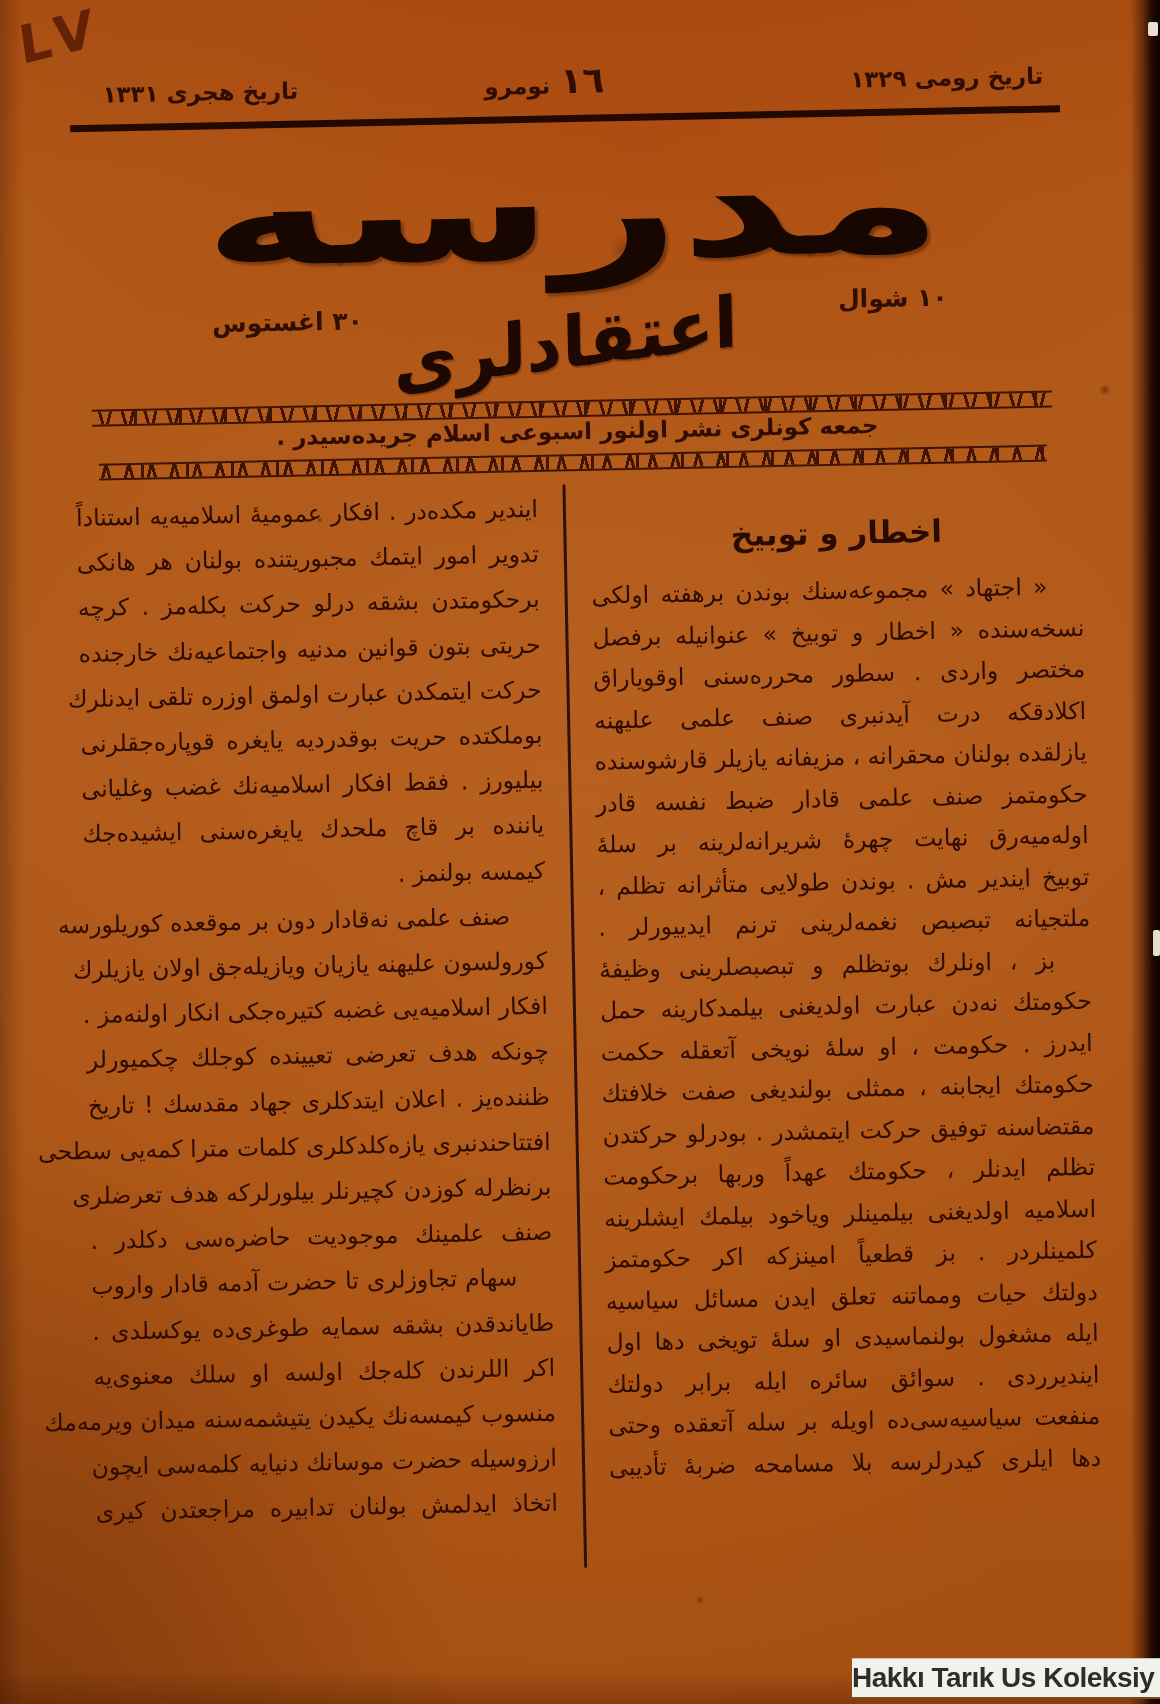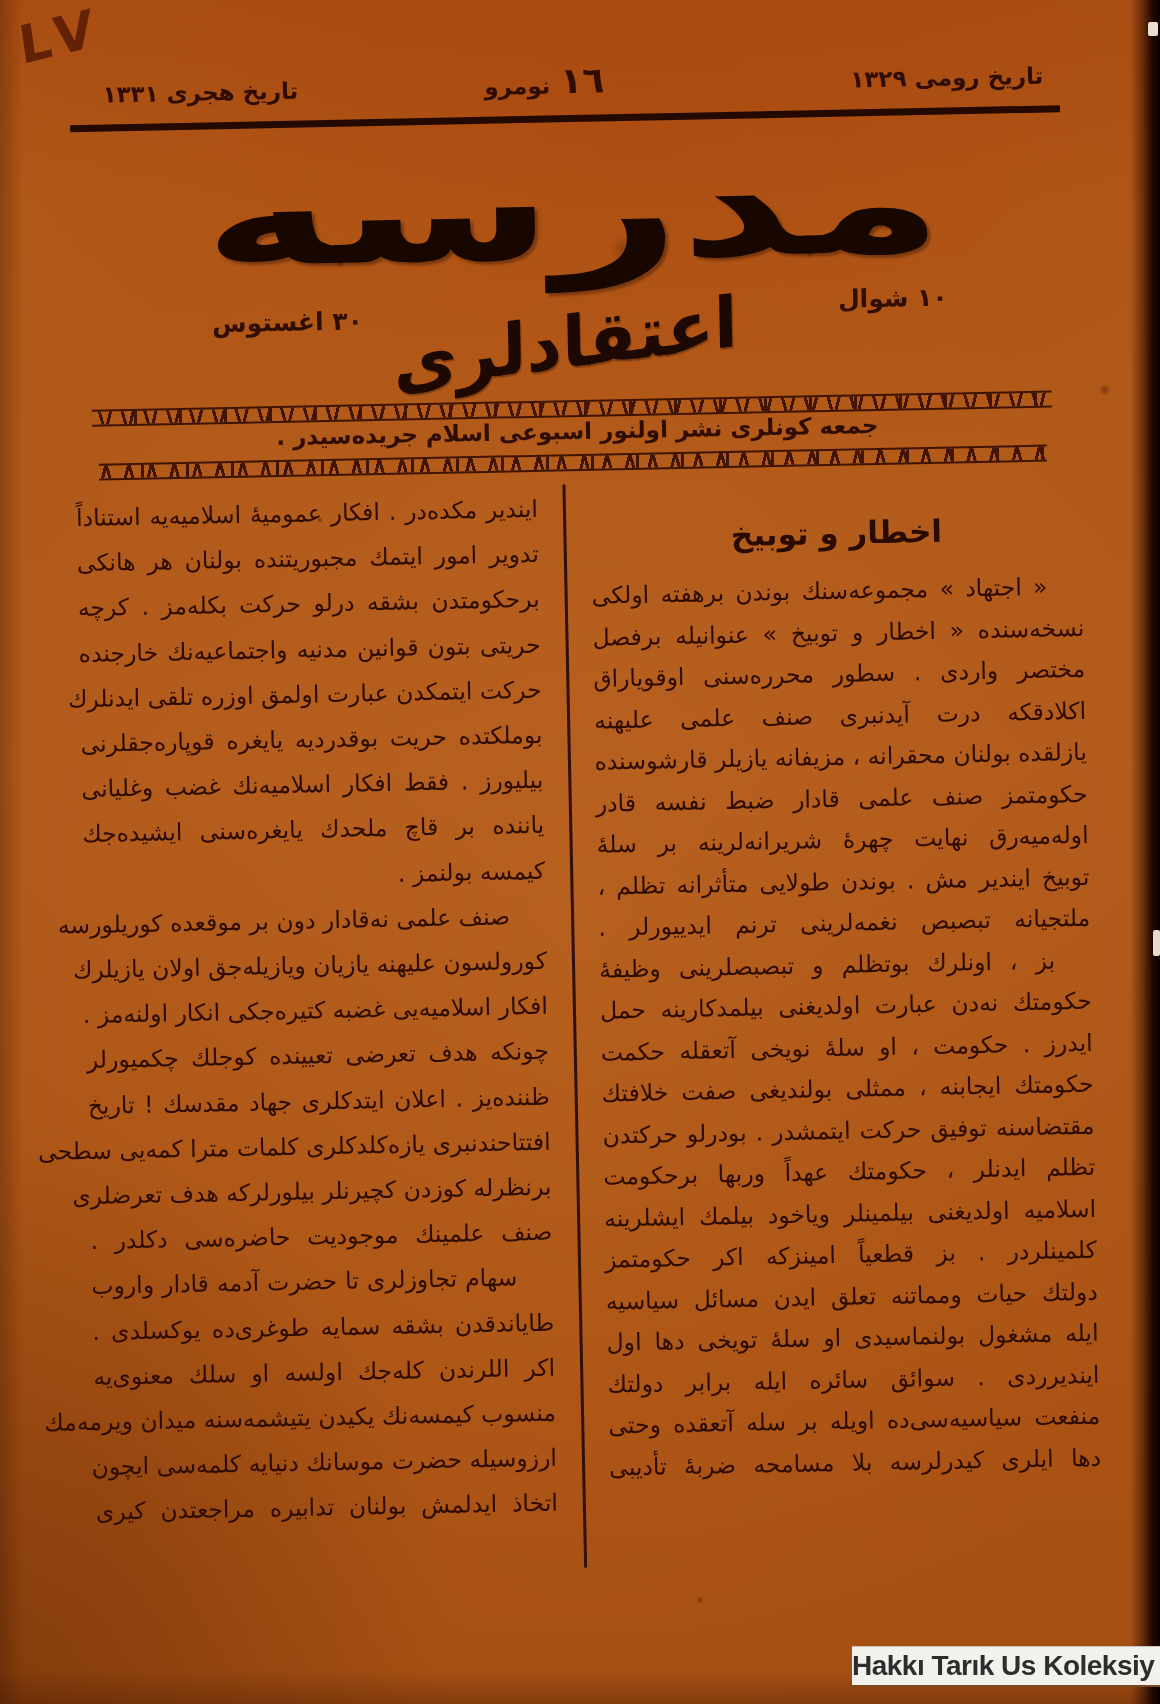--- a/index.html
+++ b/index.html
@@ -127,21 +127,21 @@
   }
   .col-right .line{line-height:41.5px;}
   .col-left  .line{line-height:45.2px;}
   .col-right .lines .line:nth-child(1),
   .col-right .lines .line:nth-child(10),
   .col-left  .lines .line:nth-child(10),
   .col-left  .lines .line:nth-child(18){text-indent:36px;}
   .col-left  .lines .line:nth-child(9){text-align-last:right;}
 
   .watermark{
-    position:absolute;right:0;bottom:17px;
+    position:absolute;right:0;bottom:5px;
     width:302px;height:38px;
     background:#f3f1ec;
     border-top:1px solid #c9c4ba;border-bottom:2px solid #7a4a20;
     display:flex;align-items:center;
     padding-right:6px;overflow:hidden;
     font-family:"Liberation Sans", sans-serif;
     font-size:28px;font-weight:bold;color:#2d2d2d;
     white-space:nowrap;
     transform-origin:right center;
     letter-spacing:-0.5px;

